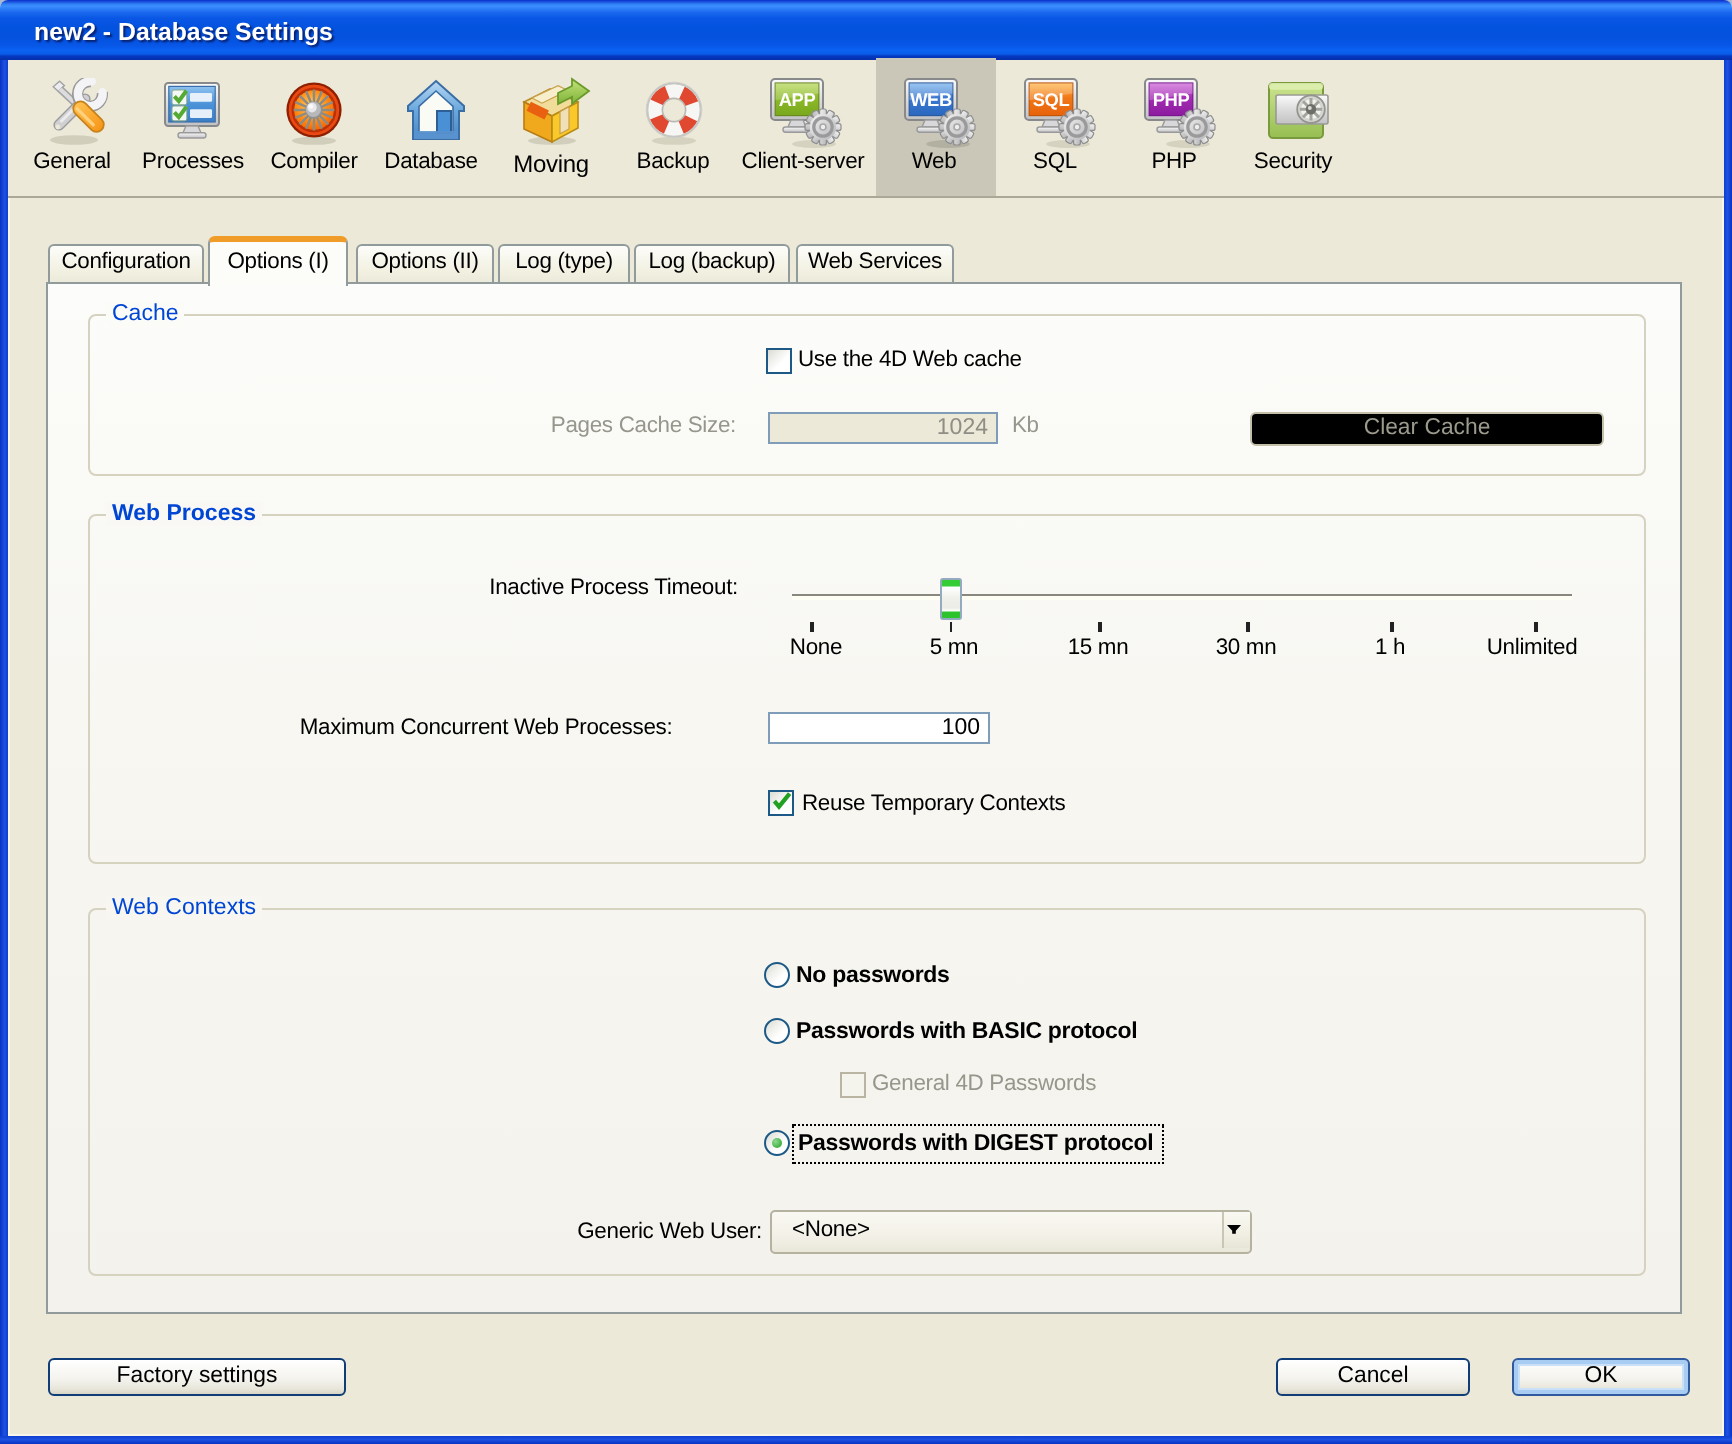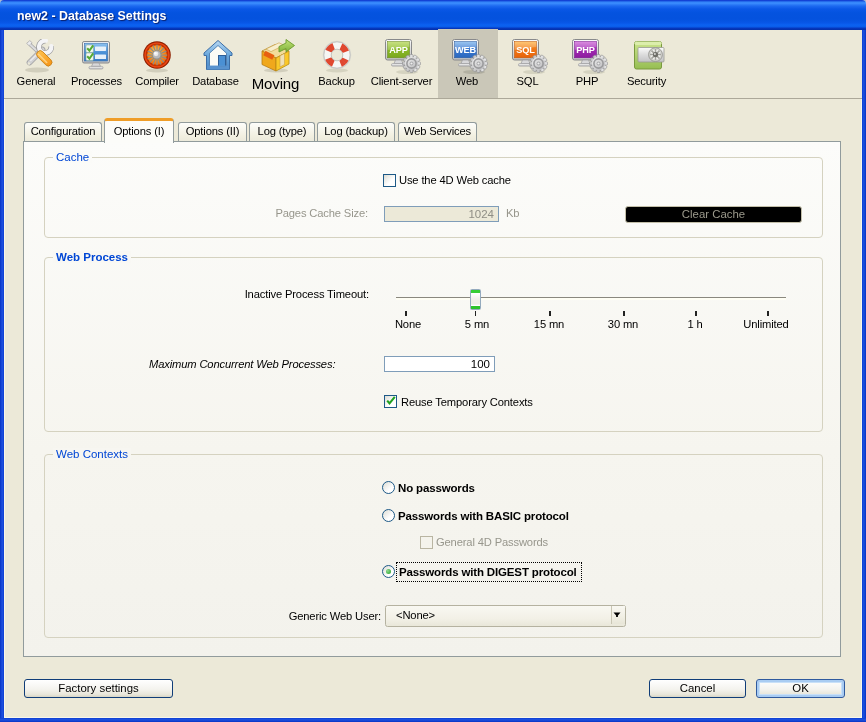--- a/index.html
+++ b/index.html
@@ -266,21 +266,21 @@
         <path d="M22.5 8 V19.2 M16.9 13.6 H28.1 M18.5 9.6 L26.5 17.6 M26.5 9.6 L18.5 17.6"></path>
       </g>
       <circle cx="22.5" cy="13.6" r="2.6" fill="#6e6e68"></circle>
       <circle cx="21.9" cy="13" r="1" fill="#d8d8d4"></circle>
     </svg>
 
     <div class="lab" style="left:32px;top:45px;transform:translateX(-50%);font-size:11.2px;">General</div>
     <div class="lab" style="left:92.5px;top:45px;transform:translateX(-50%);font-size:11.2px;">Processes</div>
     <div class="lab" style="left:153px;top:45px;transform:translateX(-50%);font-size:11.2px;">Compiler</div>
     <div class="lab" style="left:211.5px;top:45px;transform:translateX(-50%);font-size:11.2px;">Database</div>
-    <div class="lab" style="left:271.5px;top:45px;transform:translateX(-50%);font-size:15px;">Moving</div>
+    <div class="lab" style="left:271.5px;top:45px;transform:translateX(-50%);font-size:12px;">Moving</div>
     <div class="lab" style="left:332.5px;top:45px;transform:translateX(-50%);font-size:11.2px;">Backup</div>
     <div class="lab" style="left:397.5px;top:45px;transform:translateX(-50%);font-size:11.2px;">Client-server</div>
     <div class="lab" style="left:463px;top:45px;transform:translateX(-50%);font-size:11.2px;">Web</div>
     <div class="lab" style="left:523.5px;top:45px;transform:translateX(-50%);font-size:11.2px;">SQL</div>
     <div class="lab" style="left:583px;top:45px;transform:translateX(-50%);font-size:11.2px;">PHP</div>
     <div class="lab" style="left:642.5px;top:45px;transform:translateX(-50%);font-size:11.2px;">Security</div>
   </div>
   <div class="abs" id="tbsep"></div>
 
   <div class="abs" id="panel"></div>
@@ -315,21 +315,21 @@
   <div class="tick" style="left:549px;top:311px;"></div>
   <div class="tick" style="left:623px;top:311px;"></div>
   <div class="tick" style="left:695px;top:311px;"></div>
   <div class="tick" style="left:767px;top:311px;"></div>
   <div class="lab" style="left:408px;top:318px;transform:translateX(-50%);">None</div>
   <div class="lab" style="left:477px;top:318px;transform:translateX(-50%);">5 mn</div>
   <div class="lab" style="left:549px;top:318px;transform:translateX(-50%);">15 mn</div>
   <div class="lab" style="left:623px;top:318px;transform:translateX(-50%);">30 mn</div>
   <div class="lab" style="left:695px;top:318px;transform:translateX(-50%);">1 h</div>
   <div class="lab" style="left:766px;top:318px;transform:translateX(-50%);">Unlimited</div>
-  <div class="lab" style="left:149px;top:358px;width:220px;text-align:left;font-style:italic;">Maximum Concurrent Web Processes:</div>
+  <div class="lab" style="left:133px;top:358px;width:220px;text-align:center;">Maximum Concurrent Web Processes:</div>
   <div class="input" style="left:384px;top:356px;width:105px;height:13px;padding:1px 4px 0 0;">100</div>
   <div class="cb" style="left:384px;top:395px;"></div>
   <svg class="abs" style="left:385px;top:395px;" width="12" height="12" viewBox="0 0 12 12">
     <path d="M2.2 5.6 L4.5 8.3 L9.8 1.8" fill="none" stroke="#21a121" stroke-width="2.1"></path>
     </svg>
   <div class="lab" style="left:401px;top:396px;">Reuse Temporary Contexts</div>
 
   <div class="gb" style="left:44px;top:454px;width:777px;height:182px;">
       <div class="cap" style="background:#f7f6f1;">Web Contexts</div>
     </div>
@@ -349,16 +349,16 @@
   <div class="abs" style="left:385px;top:605px;width:239px;height:20px;border:1px solid #b5b2a0;border-radius:2.5px;
       background:linear-gradient(180deg,#f9f8f2,#f2f0e6 65%,#e9e7d9);"></div>
   <div class="lab" style="left:396px;top:609px;">&lt;None&gt;</div>
   <div class="abs" style="left:611px;top:606px;width:13px;height:18px;border-left:1px solid #c9c6b4;
       background:linear-gradient(180deg,#f9f8f2,#f0eee2 65%,#e7e5d7);"></div>
   <svg class="abs" style="left:612.5px;top:612px;" width="8" height="7" viewBox="0 0 8 7">
       <path d="M0.5 0.5 H7.5 L4.9 3.4 V4.9 H3.1 V3.4 Z" fill="#000"></path>
     </svg>
 
   <div class="btn" style="left:24px;top:679px;width:147px;height:17px;line-height:17px;">Factory settings</div>
-  <div class="btn" style="left:638px;top:679px;width:95px;height:17px;line-height:17px;margin-left:11px;">Cancel</div>
+  <div class="btn" style="left:638px;top:679px;width:95px;height:17px;line-height:17px;">Cancel</div>
   <div class="btn" style="left:756px;top:679px;width:87px;height:17px;line-height:17px;
        box-shadow:inset 0 0 0 2px #a9ccf2, inset 0 0 0 3px #c8e0f8;border-color:#2f5a9e;">OK</div>
 </div>
 
 </body></html>

